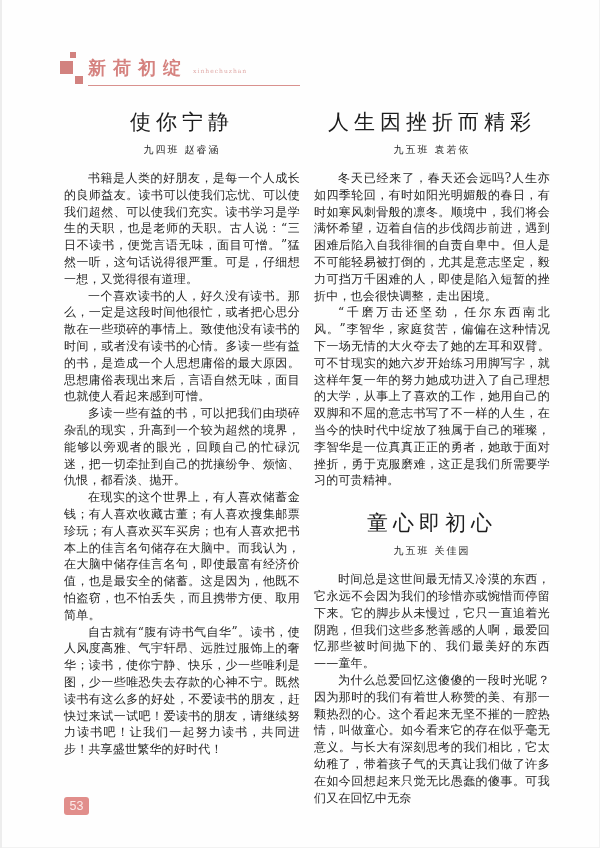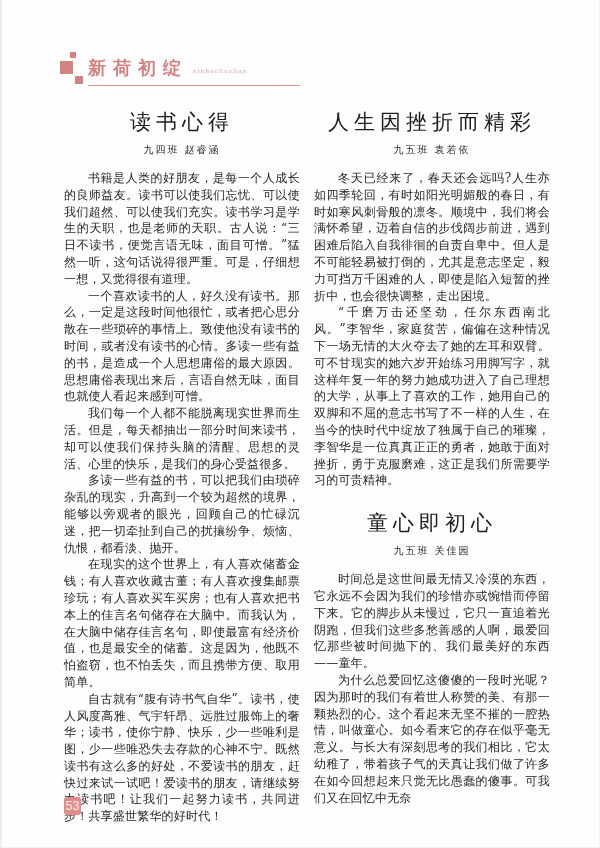--- a/index.html
+++ b/index.html
@@ -37,21 +37,21 @@
   }
   .col p {
     margin:0; font-size:12px; line-height:16.8px;
     text-align:justify; text-indent:2em; letter-spacing:0.2px; color:#262626;
   }
   .article + .article { margin-top:20px; }
 
   
   .page-badge {
     position:absolute; left:64px; top:797px;
-    width:17px; height:18px; border-radius:3px;
+    width:25px; height:18px; border-radius:3px;
     background:#e18e8b; color:#fbeae9;
     font-family:"Liberation Sans","DejaVu Sans",sans-serif;
     font-size:12.5px; line-height:18px; text-align:center;
   }
 </style>
 </head>
 <body>
 
 <div class="page">
 
@@ -62,25 +62,24 @@
       <span class="sq-bottom"></span>
     </span><span class="brand"><span class="brand-title">新荷初绽</span>
       <span class="brand-sub">xinhechuzhan</span>
     </span>
   </header>
 
   <main class="columns">
 
     <section class="col">
       <article class="article">
-        <h1 class="article-title">读书心得</h1>
+        <h1 class="article-title">使你宁静</h1>
         <div class="article-author">九四班  赵睿涵</div>
         <p>书籍是人类的好朋友，是每一个人成长的良师益友。读书可以使我们忘忧、可以使我们超然、可以使我们充实。读书学习是学生的天职，也是老师的天职。古人说：“三日不读书，便觉言语无味，面目可憎。”猛然一听，这句话说得很严重。可是，仔细想一想，又觉得很有道理。</p>
         <p>一个喜欢读书的人，好久没有读书。那么，一定是这段时间他很忙，或者把心思分散在一些琐碎的事情上。致使他没有读书的时间，或者没有读书的心情。多读一些有益的书，是造成一个人思想庸俗的最大原因。思想庸俗表现出来后，言语自然无味，面目也就使人看起来感到可憎。</p>
-        <p>我们每一个人都不能脱离现实世界而生活。但是，每天都抽出一部分时间来读书，却可以使我们保持头脑的清醒、思想的灵活、心里的快乐，是我们的身心受益很多。</p>
         <p>多读一些有益的书，可以把我们由琐碎杂乱的现实，升高到一个较为超然的境界，能够以旁观者的眼光，回顾自己的忙碌沉迷，把一切牵扯到自己的扰攘纷争、烦恼、仇恨，都看淡、抛开。</p>
         <p>在现实的这个世界上，有人喜欢储蓄金钱；有人喜欢收藏古董；有人喜欢搜集邮票珍玩；有人喜欢买车买房；也有人喜欢把书本上的佳言名句储存在大脑中。而我认为，在大脑中储存佳言名句，即使最富有经济价值，也是最安全的储蓄。这是因为，他既不怕盗窃，也不怕丢失，而且携带方便、取用简单。</p>
         <p>自古就有“腹有诗书气自华”。读书，使人风度高雅、气宇轩昂、远胜过服饰上的奢华；读书，使你宁静、快乐，少一些唯利是图，少一些唯恐失去存款的心神不宁。既然读书有这么多的好处，不爱读书的朋友，赶快过来试一试吧！爱读书的朋友，请继续努力读书吧！让我们一起努力读书，共同进步！共享盛世繁华的好时代！</p>
       </article>
     </section>
 
     <section class="col">
       <article class="article">
         <h1 class="article-title">人生因挫折而精彩</h1>
         <div class="article-author">九五班  袁若依</div>

